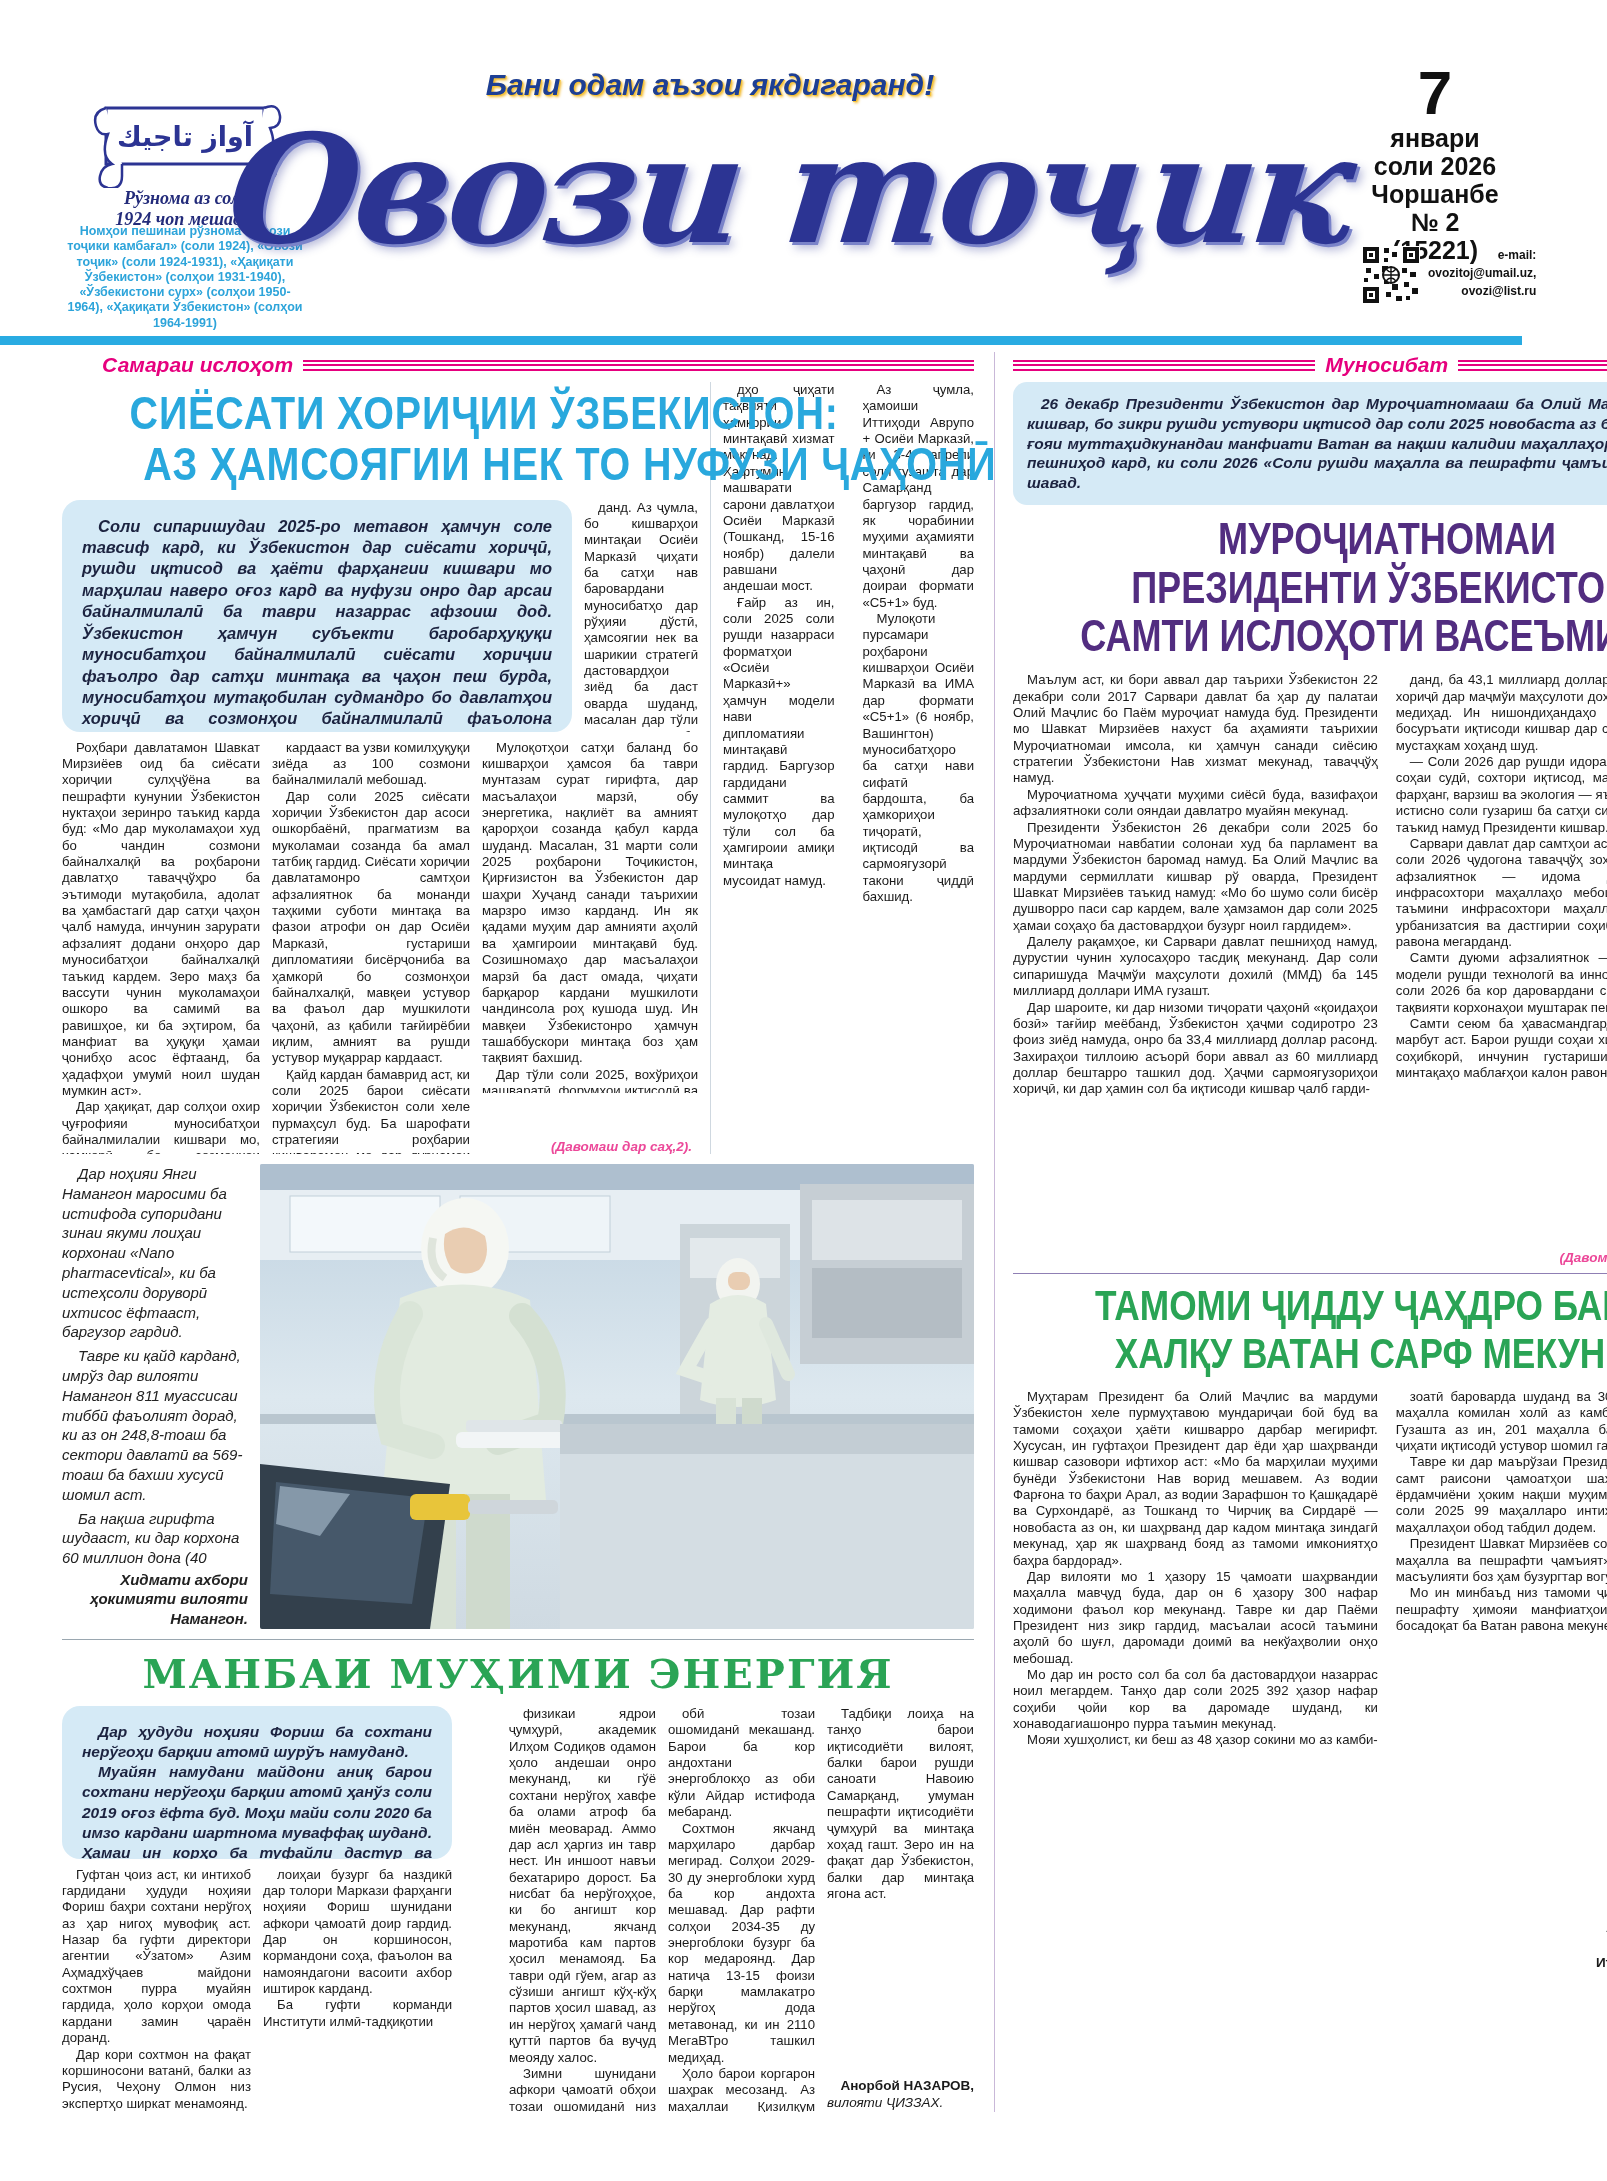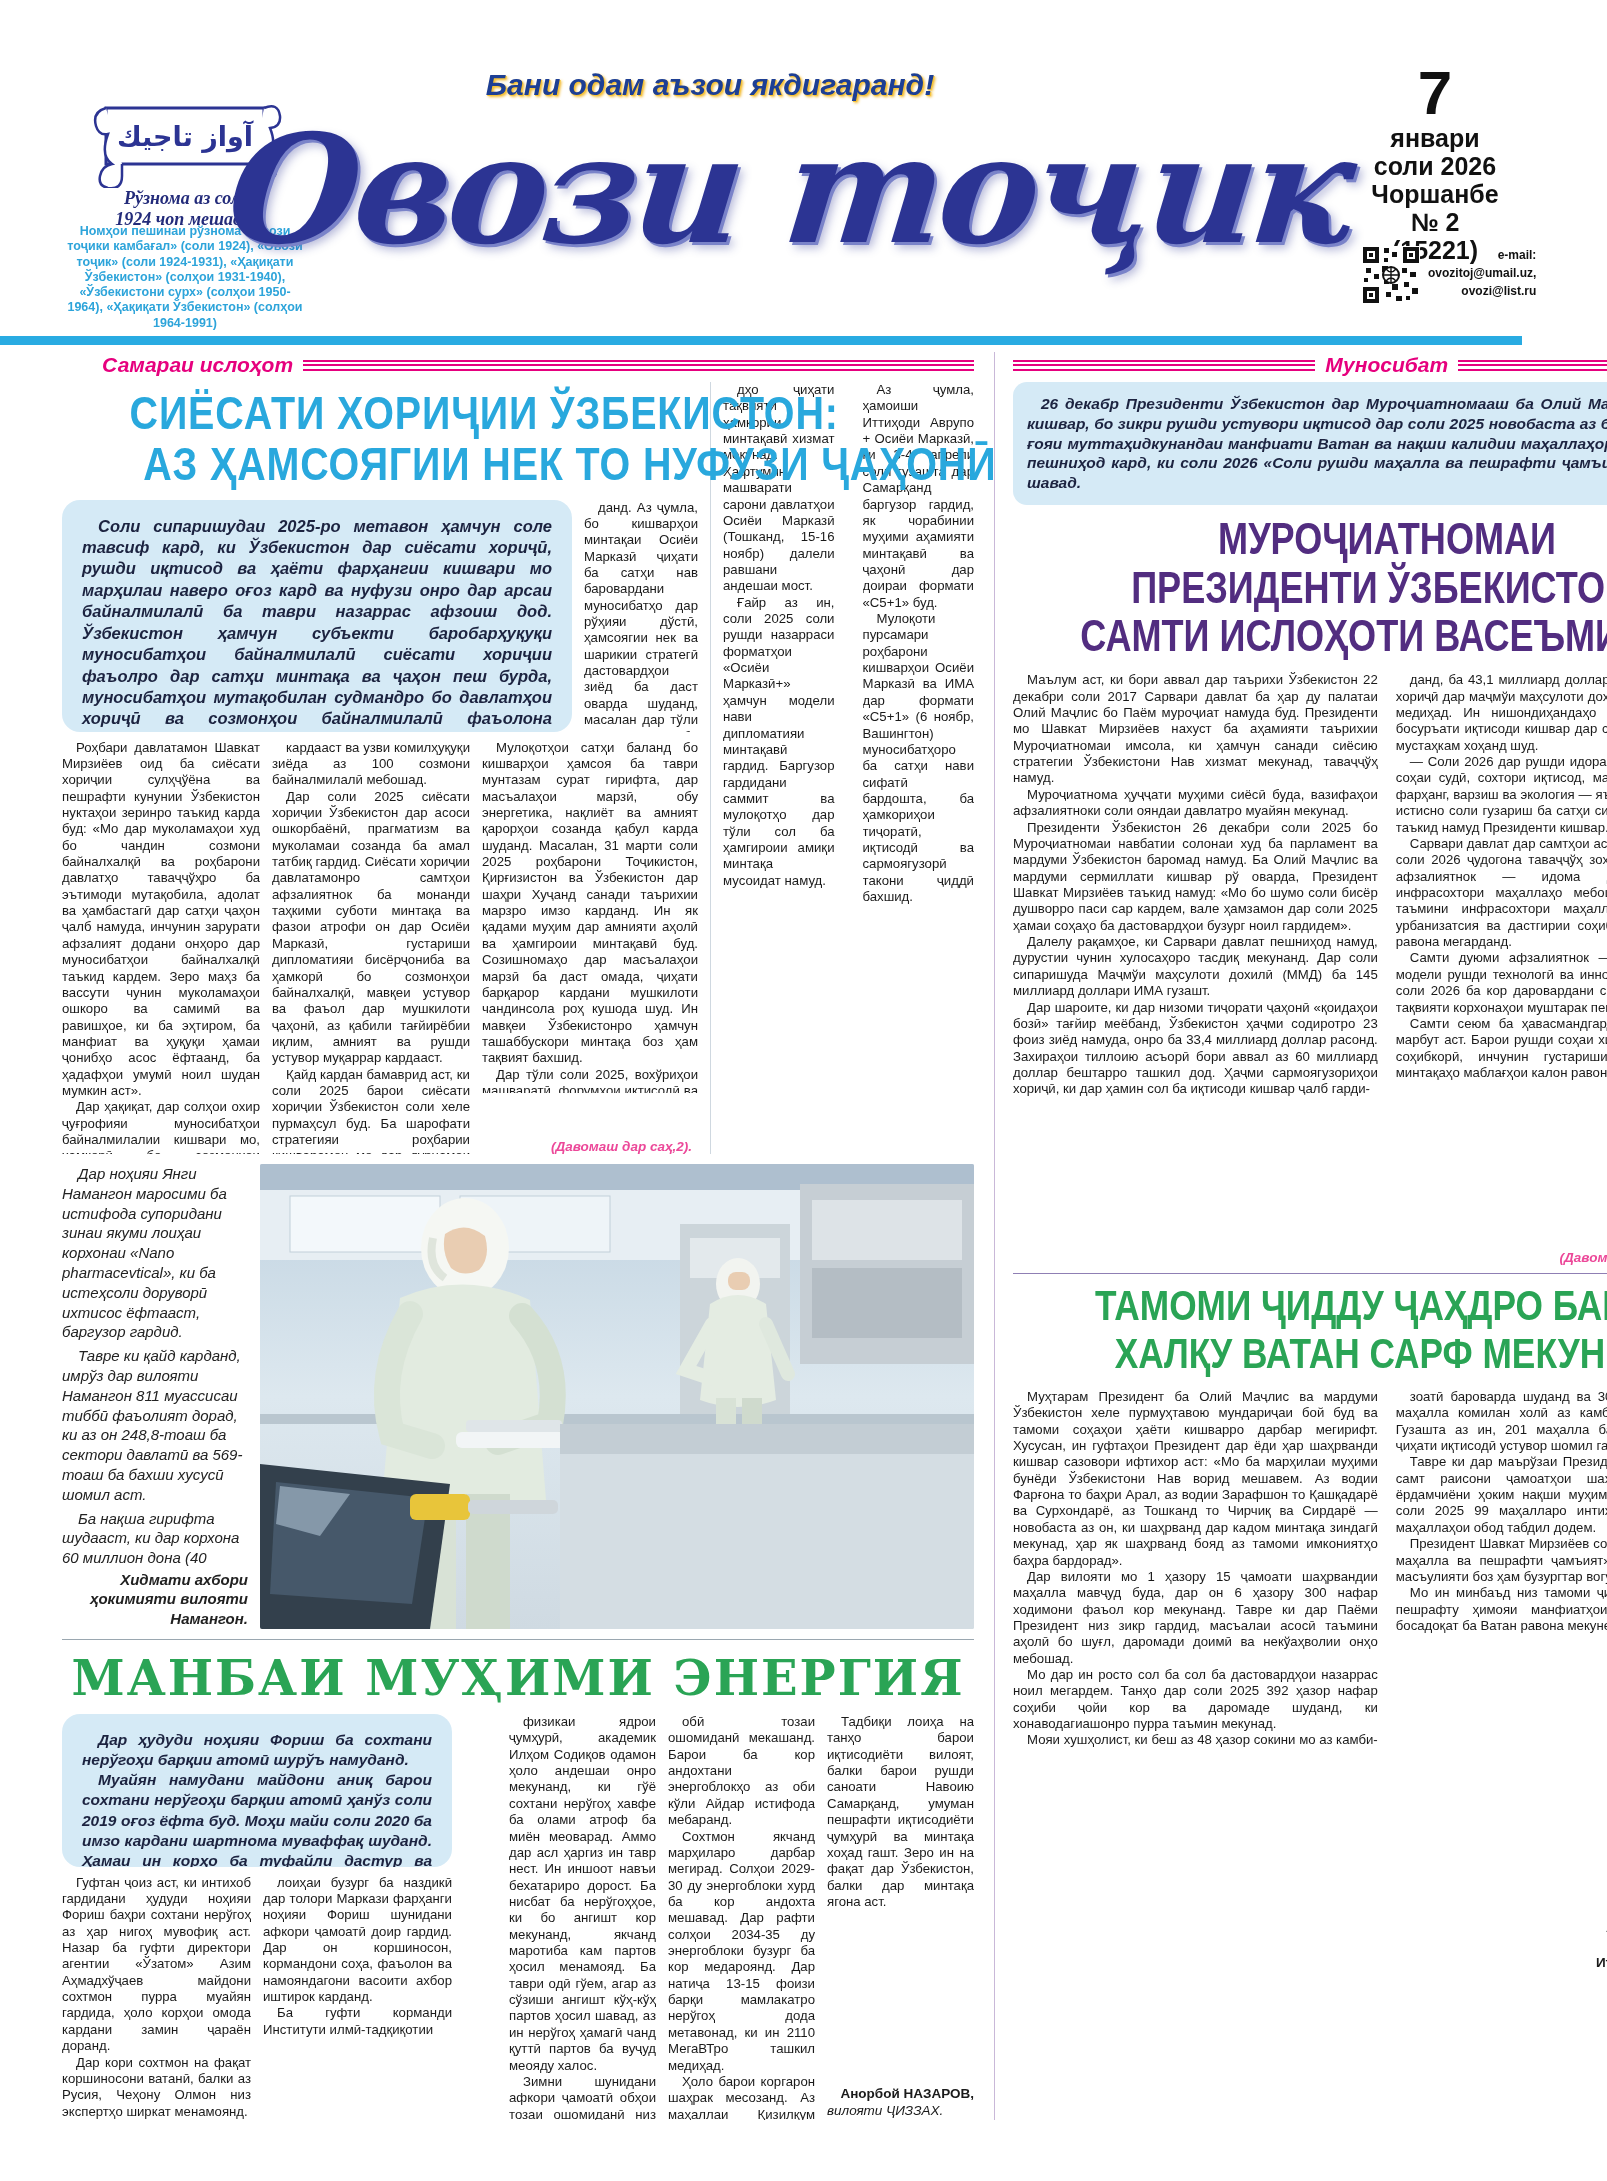--- a/index.html
+++ b/index.html
@@ -41,21 +41,21 @@
   .hl-cyan{text-align:center;color:#29a8dd;font-weight:bold;line-height:1.08;margin:6px 0 10px 0;}
   .hl-cyan .ln{display:inline-block;transform:scaleX(.84);transform-origin:center;
                white-space:nowrap;font-size:47px;letter-spacing:1px;}
   .hl-purple{text-align:center;color:#522d80;font-weight:bold;line-height:1.1;margin:10px 0 12px 0;}
   .hl-purple .ln{display:inline-block;transform:scaleX(.82);transform-origin:center;
                white-space:nowrap;font-size:44px;}
   .hl-green{text-align:center;color:#2aa455;font-weight:bold;line-height:1.1;margin:8px 0 12px 0;}
   .hl-green .ln{display:inline-block;transform:scaleX(.82);transform-origin:center;
                white-space:nowrap;font-size:43px;}
   .hl-slab{text-align:center;font-family:"DejaVu Serif",serif;font-weight:bold;
-           color:#2aa455;font-size:48px;letter-spacing:2px;line-height:1.0;margin:14px 0 12px 0;}
+           color:#2aa455;font-size:40px;letter-spacing:2px;line-height:1.0;margin:14px 0 12px 0;}
   
   .leadbox{background:#d5eaf6;border-radius:18px;padding:16px 20px;
            font-weight:bold;font-style:italic;color:#1c2340;text-align:justify;overflow:hidden;}
   .leadbox p{margin:0;text-indent:16px;}
   
   .col{font-size:13.2px;line-height:1.24;text-align:justify;overflow:hidden;}
   .col p{margin:0;text-indent:14px;}
   .marker{font-weight:bold;font-style:italic;color:#ec4899;font-size:13.5px;text-align:right;padding-right:6px;}
   .byline{font-weight:bold;font-size:13.5px;text-align:right;line-height:1.3;}
   .byline-it{font-style:italic;font-weight:normal;text-align:left;}

